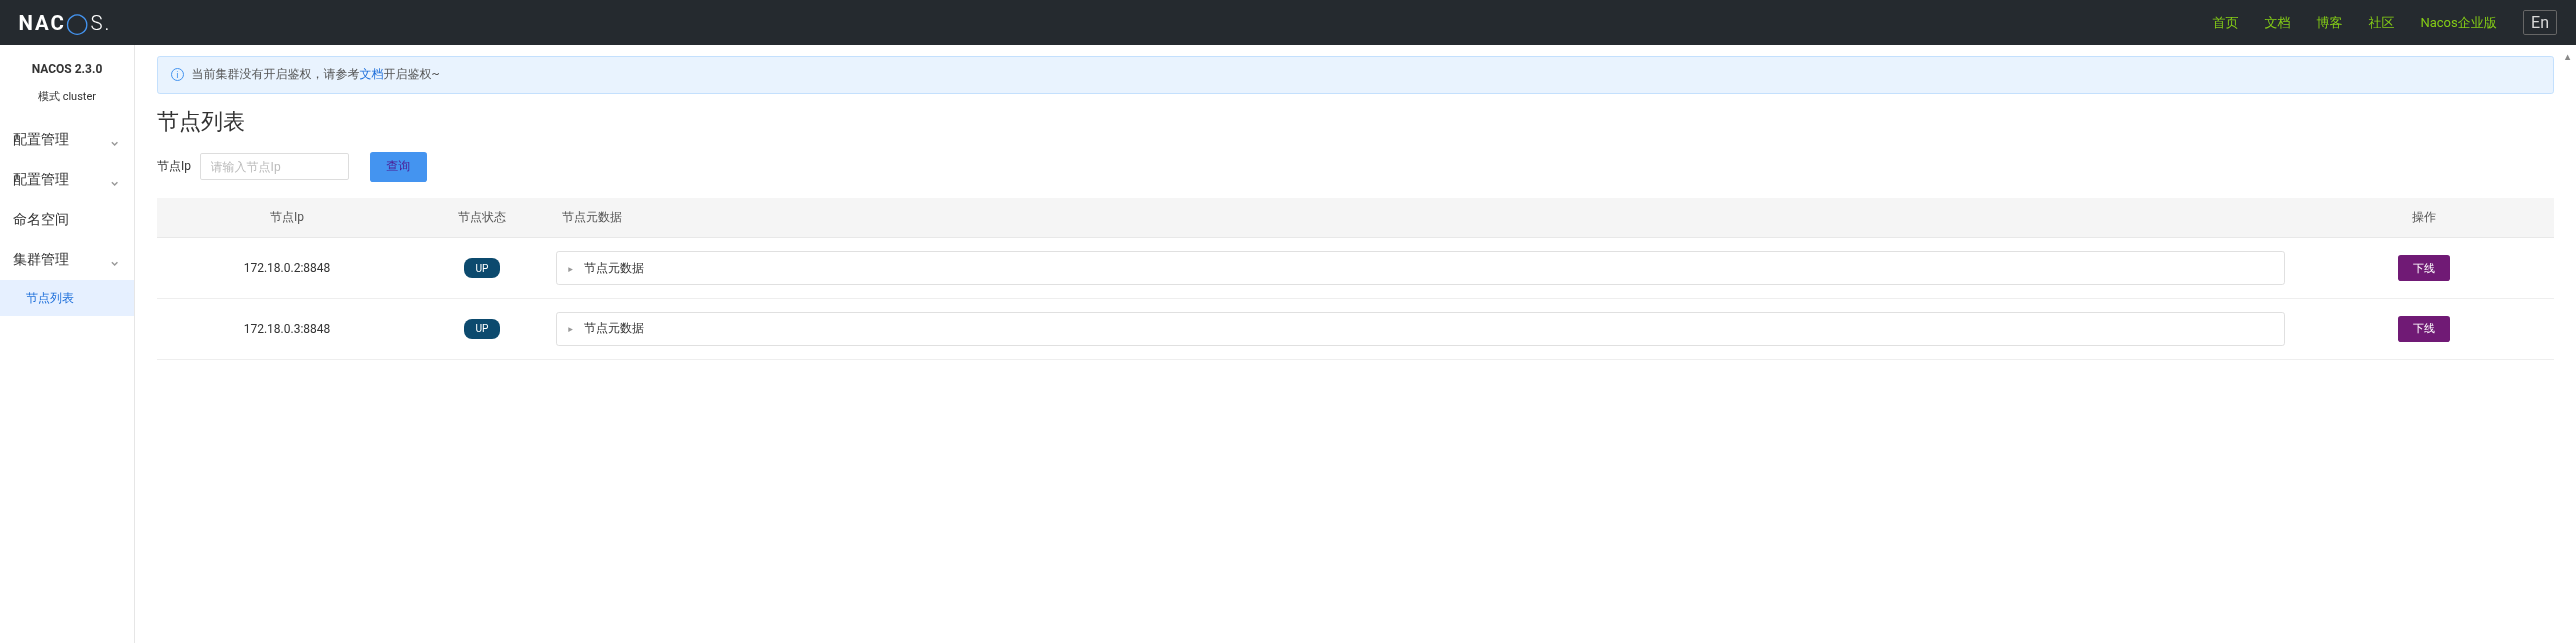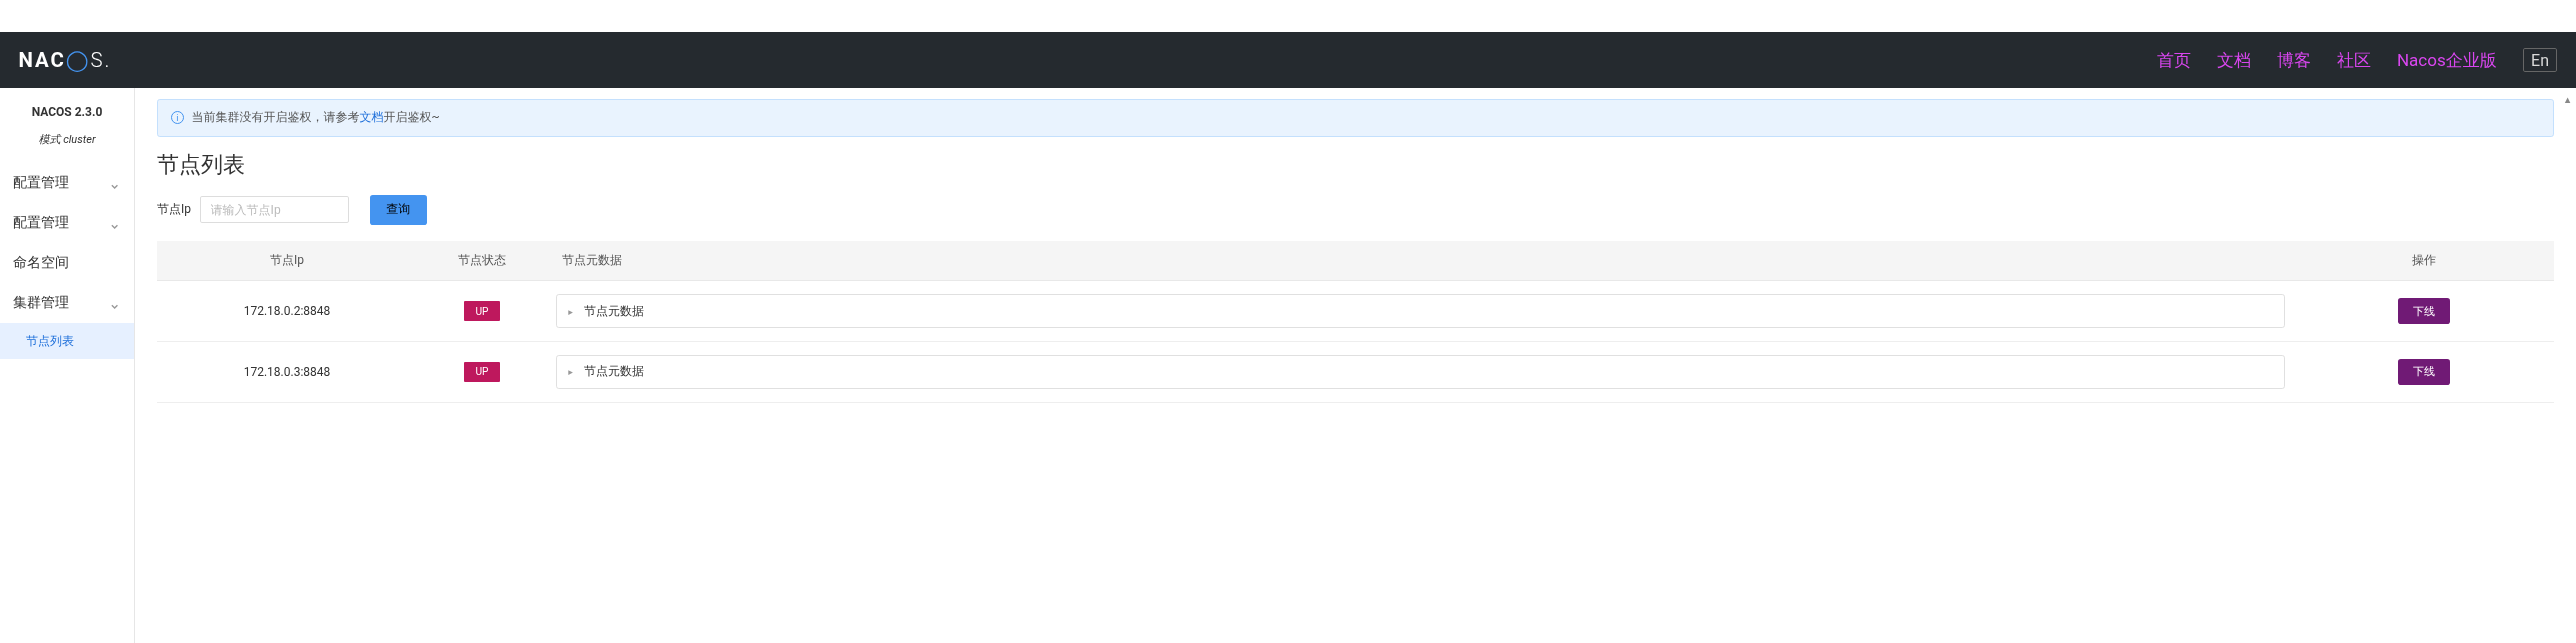--- a/index.html
+++ b/index.html
@@ -1,60 +1,60 @@
 <!DOCTYPE html>
 <html style="font-size:15px"><head>
   <meta charset="utf-8">
   <style>
     * { margin: 0; padding: 0; box-sizing: border-box; }
     body { font-family: -apple-system, BlinkMacSystemFont, "Segoe UI", Roboto, "Helvetica Neue", Arial, sans-serif; font-size: 13px; color: #333; background: #fff; }
     
-    .header { background: #252a2f; height: 56px; display: flex; align-items: center; justify-content: space-between; padding: 0 18.6px; margin-top: 32px; }
+    .header { background: #252a2f; height: 45px; display: flex; align-items: center; justify-content: space-between; padding: 0 18.6px; }
     .logo { color: #fff; font-size: 20.4px; font-weight: 400; letter-spacing: 1.9px; display: flex; align-items: center; }
     .logo-n { font-weight: 700; }
     .logo-a { font-weight: 300; }
     .nav-right { display: flex; align-items: center; gap: 26px; }
-    .nav-link { color: #d946ef; text-decoration: none; font-size: 17px; cursor: pointer; }
+    .nav-link { color: #84cc16; text-decoration: none; font-size: 13px; cursor: pointer; }
     .lang-btn { border: 0.9px solid #666; color: #d9d9d9; padding: 1.9px 7.4px; border-radius: 1.9px; cursor: pointer; font-size: 16px; }
     
     .body-wrap { display: flex; height: calc(100vh - 45px); }
     
     .sidebar { width: 135px; border-right: 0.9px solid #e6e6e6; display: flex; flex-direction: column; flex-shrink: 0; }
     .sidebar-header { padding: 16.7px 0 7.4px 0; text-align: center; }
     .version { font-weight: 700; font-size: 12px; }
-    .mode { font-size: 11px; margin-top: 13px; padding-bottom: 9.3px; font-style: italic; }
+    .mode { font-size: 11px; margin-top: 13px; padding-bottom: 9.3px; }
     .menu-item { display: flex; align-items: center; justify-content: space-between; padding: 11px 15px 11px 13px; cursor: pointer; font-size: 14px; }
     .menu-sub { padding: 9.3px 15px 9.3px 26px; cursor: pointer; font-size: 12px; }
     .menu-sub.active { background: #e6f0ff; color: #1e6fda; }
     .chevron { width: 9.3px; height: 9.3px; display: inline-block; }
     .chevron svg { stroke: #999; }
     
     .main { flex: 1; padding: 11px 22px; overflow: auto; position: relative; }
     
     .alert { background: #e9f3fe; border: 0.9px solid #c4e0fd; border-radius: 2.8px; padding: 9.3px 13px; display: flex; align-items: center; gap: 7.4px; font-size: 12px; color: #555; margin-bottom: 13px; }
     .alert-icon { color: #4494f0; width: 13px; height: 13px; display: inline-flex; align-items: center; justify-content: center; border: 0.9px solid #4494f0; border-radius: 50%; font-size: 9.3px; }
     .alert a { color: #1e6fda; text-decoration: none; }
     
     .page-title { font-size: 22px; font-weight: 400; margin-bottom: 15px; }
     
     .search-row { display: flex; align-items: center; gap: 9.3px; margin-bottom: 16.7px; }
     .search-label { font-size: 12px; }
     .search-input { border: 0.9px solid #ddd; padding: 5.6px 9.3px; width: 149px; font-size: 12px; border-radius: 1.9px; }
     .search-input::placeholder { color: #bbb; }
-    .btn-query { background: #4494f0; color: #000000; border: none; padding: 6.5px 16.7px; font-size: 12px; border-radius: 2.8px; cursor: pointer; margin-left: 11px; }
+    .btn-query { background: #4494f0; color: #4c1d95; border: none; padding: 6.5px 16.7px; font-size: 12px; border-radius: 2.8px; cursor: pointer; margin-left: 11px; }
     
     .table { width: 100%; border-collapse: collapse; }
     .table th { background: #f5f5f5; padding: 11px 9.3px; font-weight: 400; font-size: 12px; border-bottom: 0.9px solid #e8e8e8; color: #555; }
     .table td { padding: 13px 9.3px; border-bottom: 0.9px solid #eee; font-size: 12px; text-align: center; vertical-align: middle; }
     .col-ip { width: 260px; }
     .col-status { width: 130px; }
     .col-meta { text-align: left !important; }
     .col-action { width: 260px; }
     
-    .badge-up { background: #be185d; color: #fff; padding: 4.6px 11px; border-radius: 1px; font-size: 10.2px; display: inline-block; }
+    .badge-up { background: #0c4a6e; color: #fff; padding: 4.6px 11px; border-radius: 8px; font-size: 10.2px; display: inline-block; }
     
     .meta-expand { border: 0.9px solid #e0e0e0; border-radius: 2.8px; padding: 7.4px 11px; display: flex; align-items: center; gap: 11px; cursor: pointer; background: #fff; width: 100%; }
     .expand-arrow { color: #999; font-size: 9.3px; }
     
     .btn-offline { background: #701a75; color: #fff; border: none; padding: 5.6px 15px; font-size: 11px; border-radius: 2.8px; cursor: pointer; }
     
     .scroll-indicator { position: absolute; right: 3.7px; top: 5.6px; color: #888; font-size: 9.3px; }
   </style>
 </head>
 <body>

